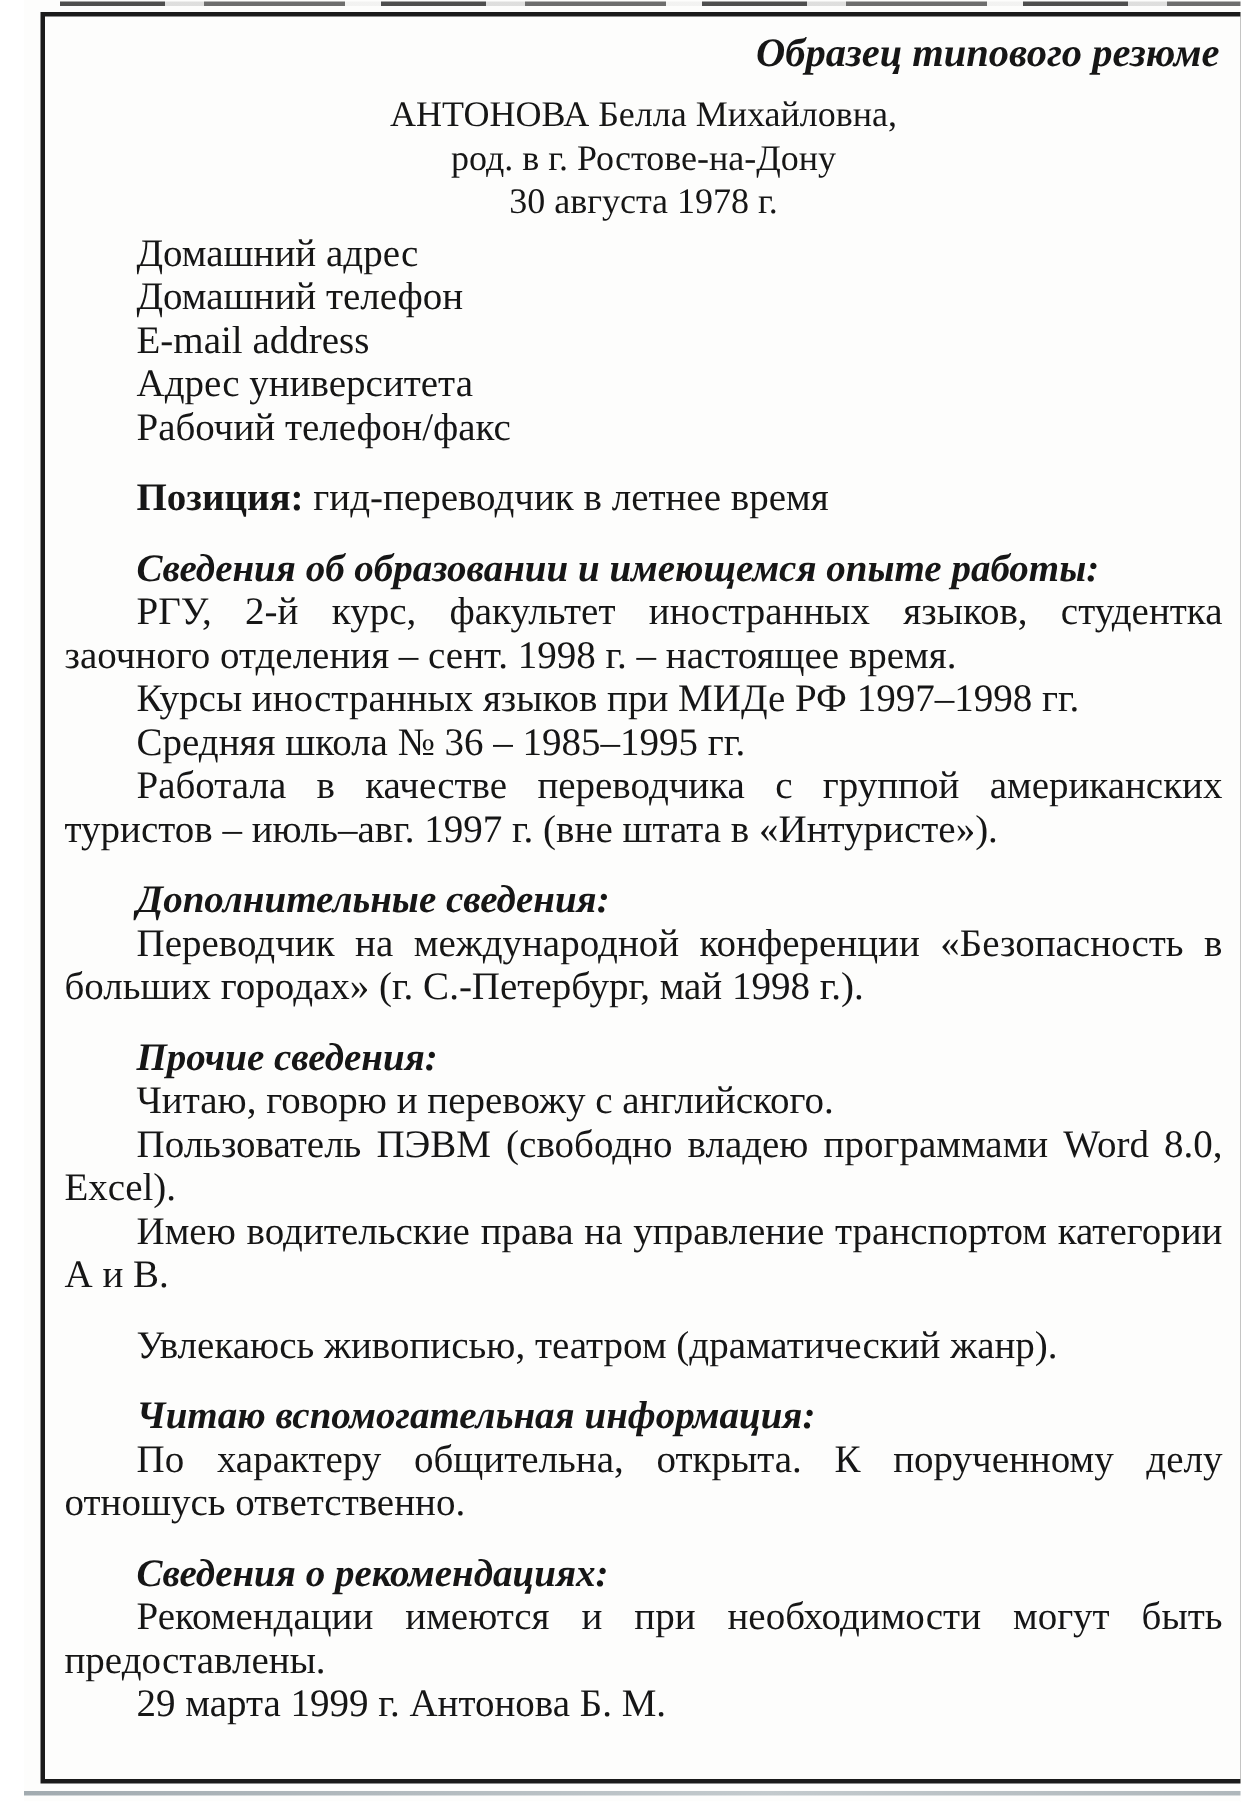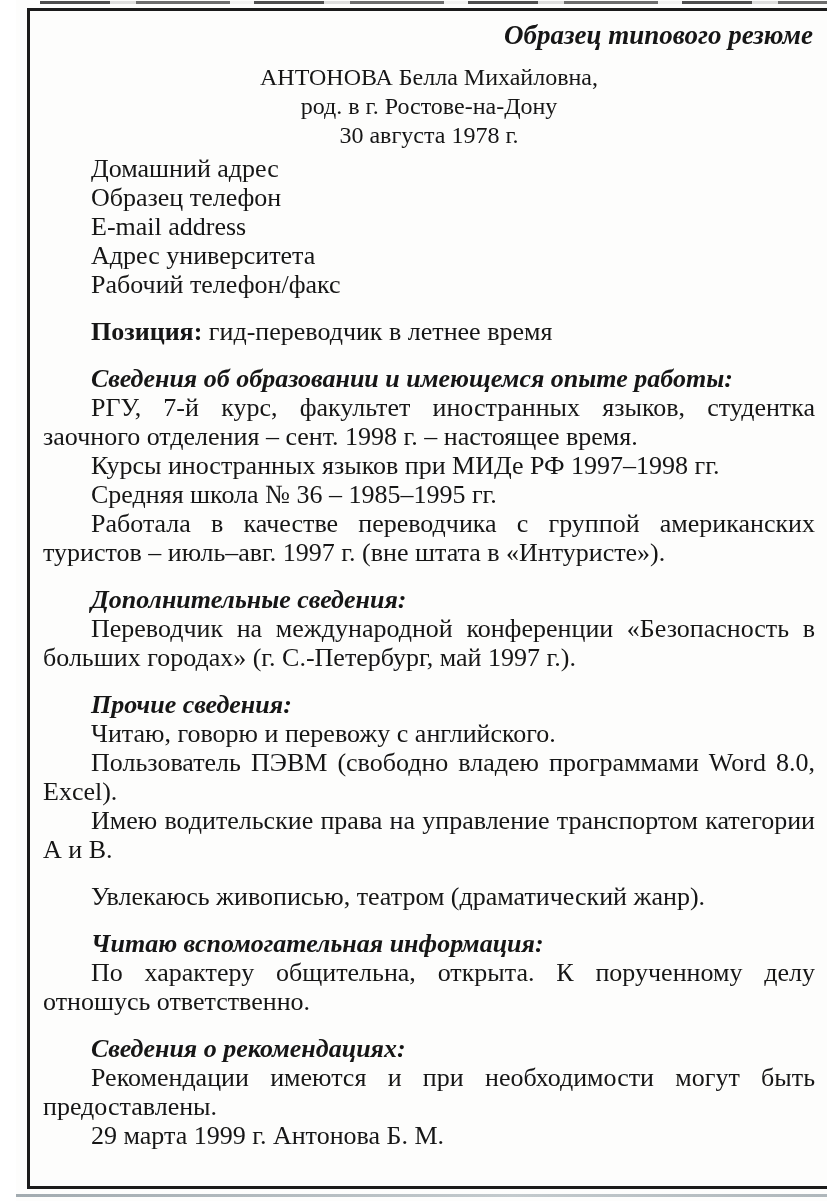--- a/index.html
+++ b/index.html
@@ -94,41 +94,41 @@
     <div class="doc-title">Образец типового резюме</div>
 
     <div class="person-block">
       <div class="person-line">АНТОНОВА Белла Михайловна,</div>
       <div class="person-line">род. в г. Ростове-на-Дону</div>
       <div class="person-line">30 августа 1978 г.</div>
     </div>
 
     <div class="contact-block">
       <p class="line">Домашний адрес</p>
-      <p class="line">Образец телефон</p>
+      <p class="line">Домашний телефон</p>
       <p class="line">E-mail address</p>
       <p class="line">Адрес университета</p>
       <p class="line">Рабочий телефон/факс</p>
     </div>
 
     <div class="section">
       <p class="para"><span class="bold">Позиция:</span><span> гид-переводчик в летнее время</span></p>
     </div>
 
     <div class="section">
       <p class="para heading">Сведения об образовании и имеющемся опыте работы:</p>
-      <p class="para">РГУ, 7-й курс, факультет иностранных языков, студентка заочного отделения – сент. 1998 г. – настоящее время.</p>
+      <p class="para">РГУ, 2-й курс, факультет иностранных языков, студентка заочного отделения – сент. 1998 г. – настоящее время.</p>
       <p class="para">Курсы иностранных языков при МИДе РФ 1997–1998 гг.</p>
       <p class="para">Средняя школа № 36 – 1985–1995 гг.</p>
       <p class="para">Работала в качестве переводчика с группой американских туристов – июль–авг. 1997 г. (вне штата в «Интуристе»).</p>
     </div>
 
     <div class="section">
       <p class="para heading">Дополнительные сведения:</p>
-      <p class="para">Переводчик на международной конференции «Безопасность в больших городах» (г. С.-Петербург, май 1997 г.).</p>
+      <p class="para">Переводчик на международной конференции «Безопасность в больших городах» (г. С.-Петербург, май 1998 г.).</p>
     </div>
 
     <div class="section">
       <p class="para heading">Прочие сведения:</p>
       <p class="para">Читаю, говорю и перевожу с английского.</p>
       <p class="para">Пользователь ПЭВМ (свободно владею программами Word 8.0, Excel).</p>
       <p class="para">Имею водительские права на управление транспортом категории А и В.</p>
     </div>
 
     <div class="section">

